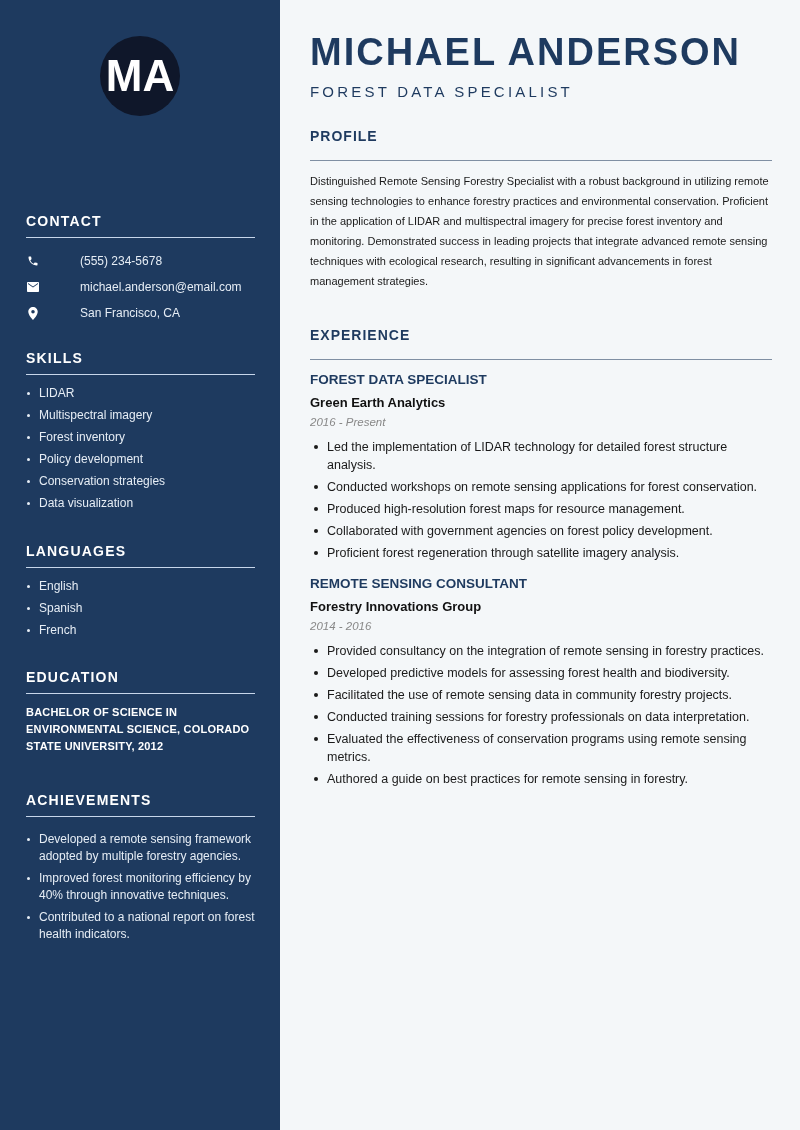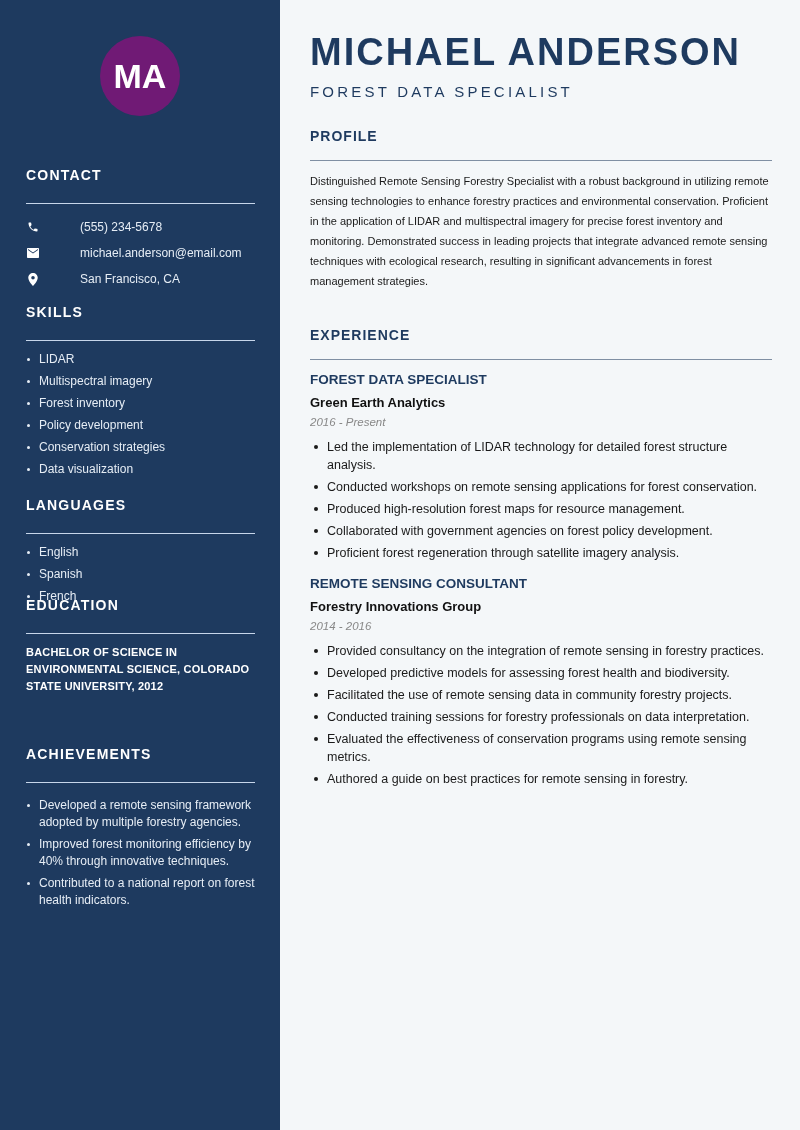--- a/index.html
+++ b/index.html
@@ -12,31 +12,32 @@
     }
     .sidebar {
       position: absolute; left: 0; top: 0;
       width: 280px; height: 1130px;
       background: #1e3a5f;
       color: #ffffff;
     }
     .avatar {
       position: absolute; left: 100px; top: 36px;
       width: 80px; height: 80px; border-radius: 50%;
-      background: #701a75;
+      background: #0f172a;
       color: #ffffff;
-      font-weight: bold; font-size: 34px;
+      font-weight: bold; font-size: 44px;
       display: flex; align-items: center; justify-content: center;
       letter-spacing: 0px;
     }
     .side-section { position: absolute; left: 26px; width: 229px; }
     .side-heading {
       font-size: 14px; font-weight: bold; letter-spacing: 1.2px;
-      color: #ffffff; padding-bottom: 20px;
+      color: #ffffff; padding-bottom: 8px;
       border-bottom: 1.5px solid #c7d6ea;
+      margin-top: 46px;
     }
     .contact-list { list-style: none; margin-top: 10px; }
     .contact-list li {
       display: flex; align-items: center;
       font-size: 12px; color: #e6edf5; height: 26px; gap: 32px;
     }
     .contact-list .ic {
       width: 14px; height: 14px; margin-right: 8px;
       display: inline-flex; align-items: center; justify-content: center;
     }
@@ -139,21 +140,21 @@
 
   <section class="side-section" style="top:497px;">
     <h2 class="side-heading">LANGUAGES</h2>
     <ul class="bullets">
       <li>English</li>
       <li>Spanish</li>
       <li>French</li>
     </ul>
   </section>
 
-  <section class="side-section" style="top:597px;">
+  <section class="side-section" style="top:623px;">
     <h2 class="side-heading">EDUCATION</h2>
     <p class="edu-text">BACHELOR OF SCIENCE IN ENVIRONMENTAL SCIENCE, COLORADO STATE UNIVERSITY, 2012</p>
   </section>
 
   <section class="side-section" style="top:746px;">
     <h2 class="side-heading">ACHIEVEMENTS</h2>
     <ul class="bullets" style="margin-top:14px;">
       <li>Developed a remote sensing framework adopted by multiple forestry agencies.</li>
       <li>Improved forest monitoring efficiency by 40% through innovative techniques.</li>
       <li>Contributed to a national report on forest health indicators.</li>

